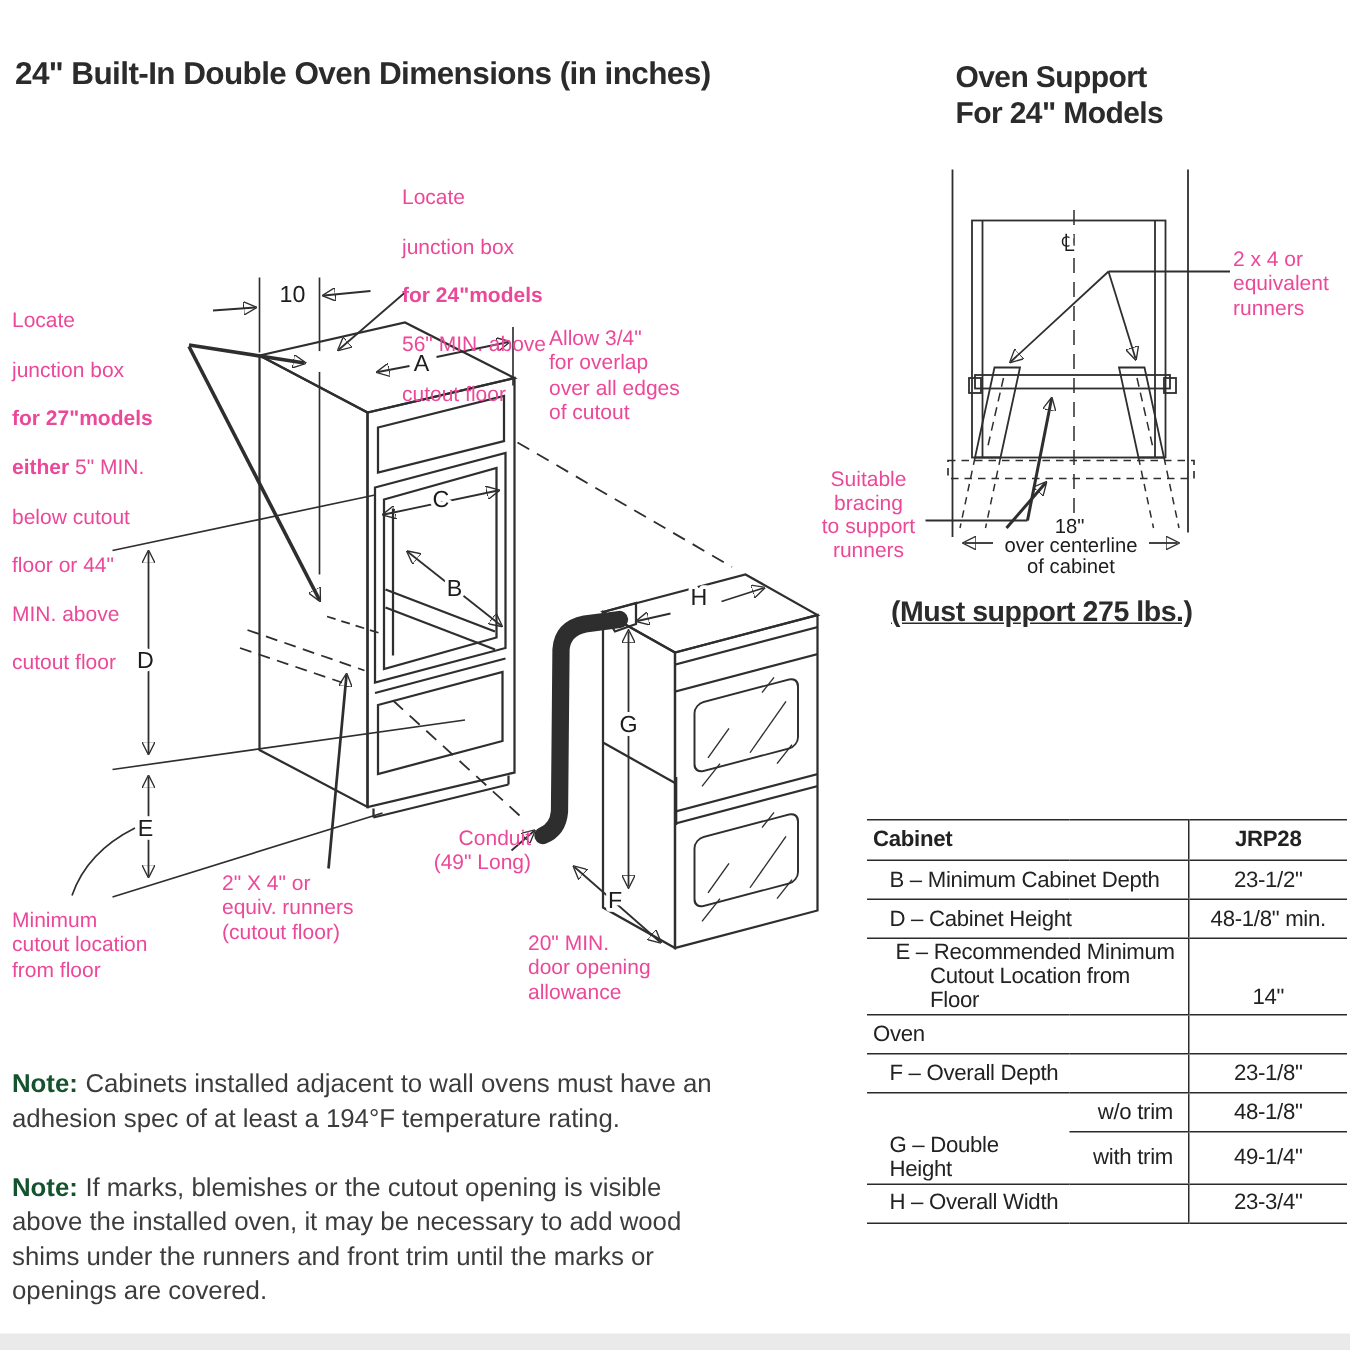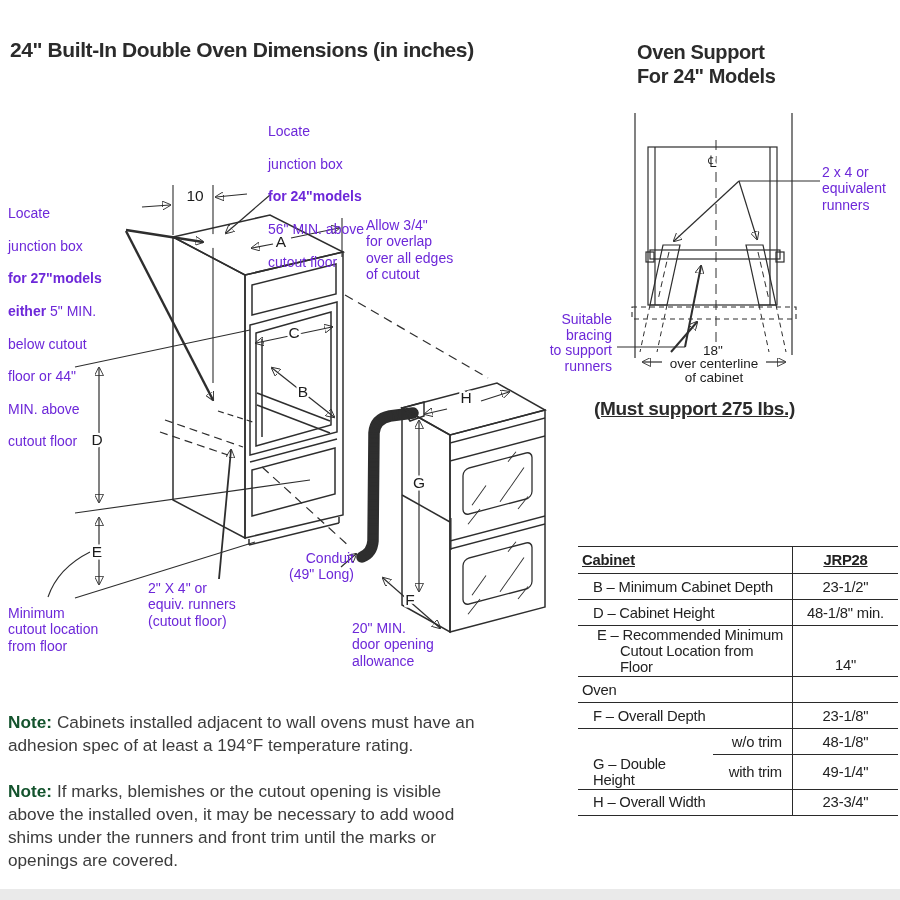--- a/index.html
+++ b/index.html
@@ -1,36 +1,36 @@
 <!DOCTYPE html>
 <html><head>
 <meta charset="utf-8">
 <style>
   html,body{margin:0;padding:0;}
   body{width:900px;height:900px;position:relative;background:#fff;overflow:hidden;
        font-family:"Liberation Sans","DejaVu Sans",sans-serif;color:#222;}
   .abs{position:absolute;}
   .title{font-weight:bold;font-size:21px;letter-spacing:-0.4px;color:#2b2b2b;white-space:pre-line;}
-  .lbl{position:absolute;font-size:14px;line-height:16.3px;color:#6d28d9;white-space:pre-line;}
+  .lbl{position:absolute;font-size:14px;line-height:16.3px;color:#ec4899;white-space:pre-line;}
   .lbl .b{font-weight:bold;}
   .center{text-align:right;}
-  .right{text-align:right;}
+  .right{text-align:center;}
   .must{font-weight:bold;font-size:19px;letter-spacing:-0.3px;color:#2b2b2b;}
   .note{position:absolute;font-size:17.2px;line-height:23px;color:#3c3c3c;}
   .note .np{font-weight:bold;margin-right:5px;color:#14532d;}
   svg{position:absolute;overflow:visible;}
   svg line, svg path, svg polygon, svg rect, svg polyline{stroke:#2e2e2e;fill:none;}
   .dim{font-family:"Liberation Sans",sans-serif;font-size:15.5px;fill:#1c1c1c;
        text-anchor:middle;paint-order:stroke;stroke:#fff;stroke-width:5px;stroke-linejoin:round;}
   .smalldim{font-size:13.5px;}
   
   .spec-table{position:absolute;left:578px;top:546px;width:320px;border-collapse:collapse;
       font-size:14.8px;letter-spacing:-0.2px;color:#222;border-top:1.5px solid #2a2a2a;}
   .spec-table td,.spec-table th{padding:1px 4px;font-weight:normal;text-align:left;vertical-align:middle;}
-  .spec-table th{font-weight:bold;text-decoration:underline;}
+  .spec-table th{font-weight:bold;}
   .spec-table .val{border-left:1.5px solid #2a2a2a;text-align:center;width:97px;}
   .spec-table .sub{text-align:right;padding-right:10px;width:65px;}
   .bb td,.bb th{border-bottom:1.5px solid #2a2a2a;}
   .bb2{border-bottom:1.5px solid #2a2a2a;}
   .hrow th{height:24px;}
   .r td{height:23px;}
   .erow td{height:42px;}
   .ind{padding-left:15px !important;}
   .ind2{padding-left:38px;}
   .secb{font-weight:bold;}

